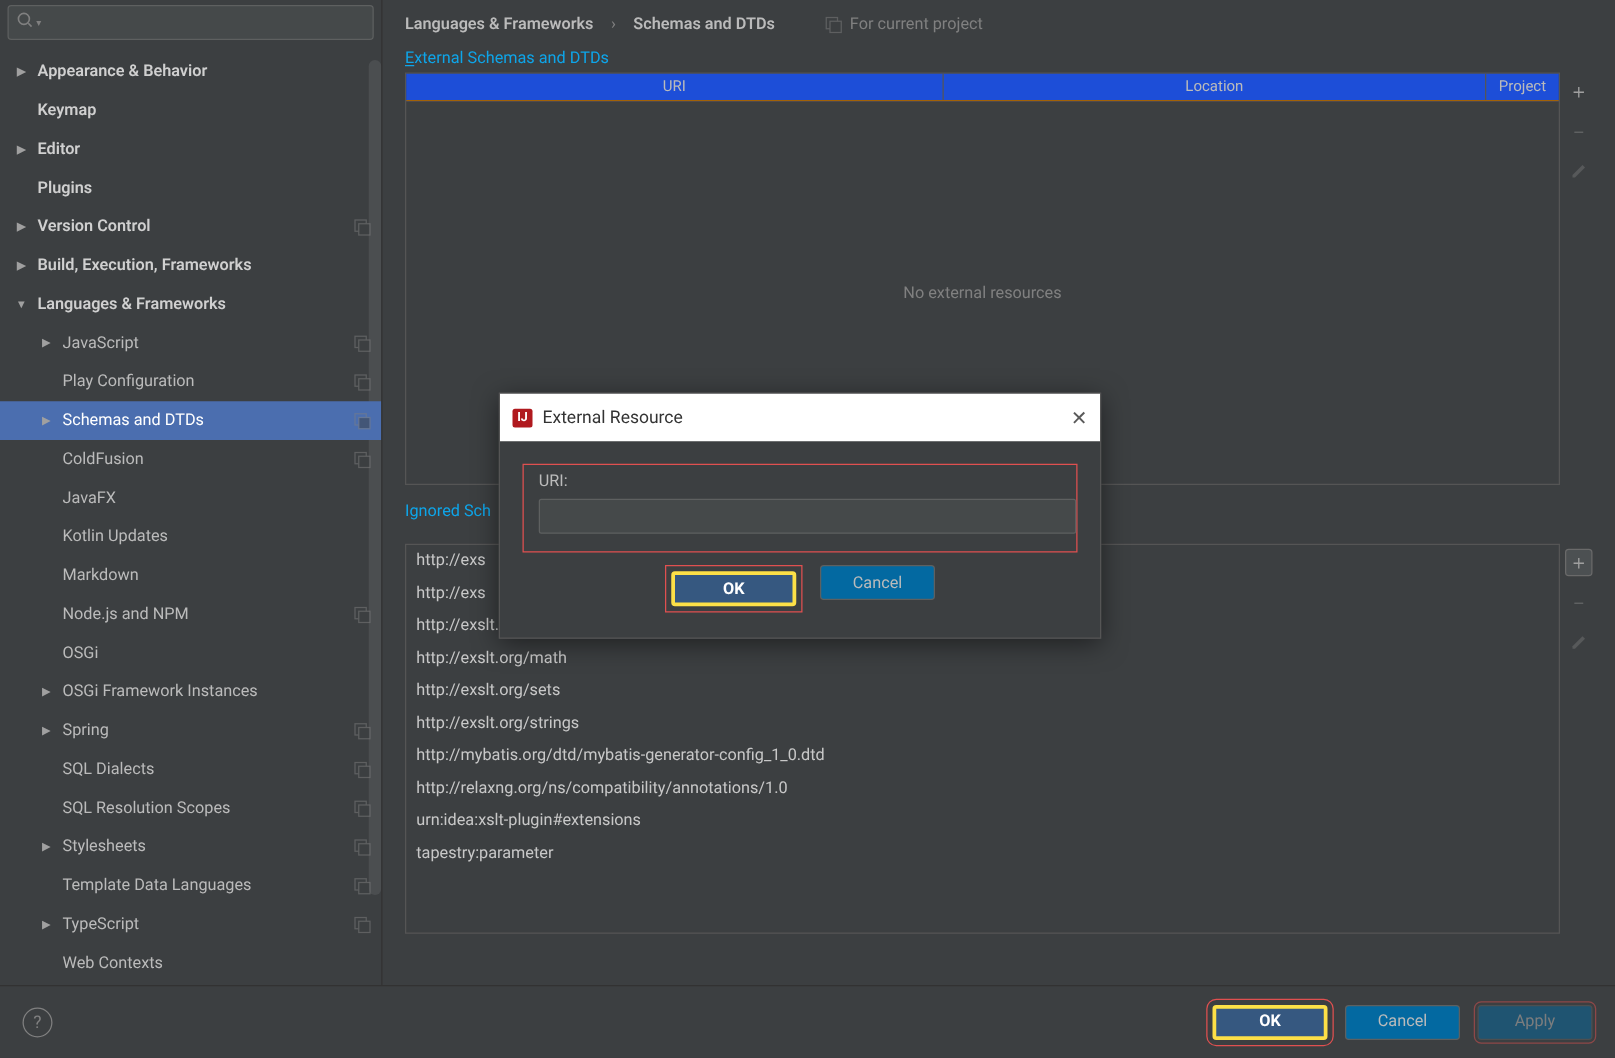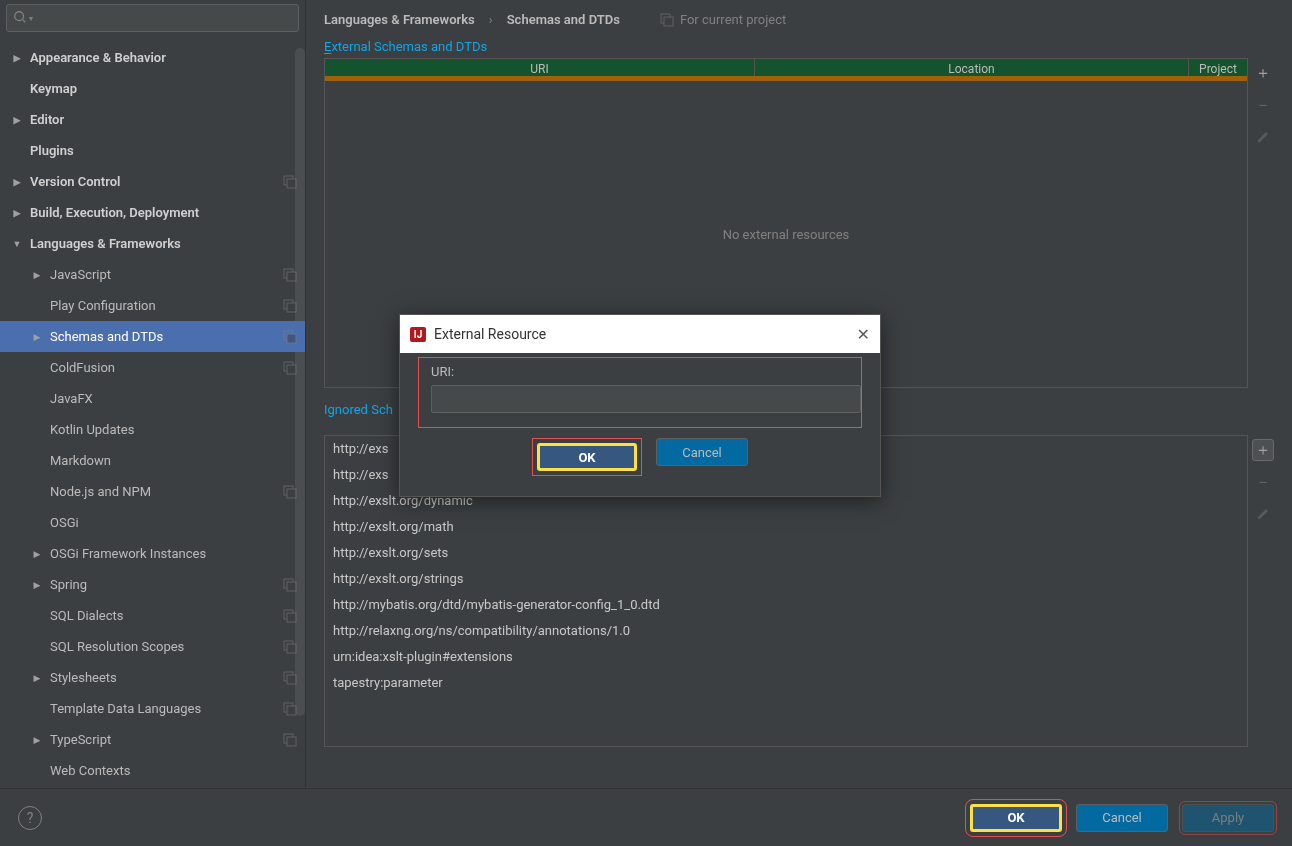--- a/index.html
+++ b/index.html
@@ -107,22 +107,22 @@
 .table-area {
   flex: 1;
   border: 1px solid #555555;
   background: #3c3f41;
   height: 330px;
   display: flex;
   flex-direction: column;
 }
 .table-header {
   display: flex;
-  background: #14532d;
-  border-bottom: 5px solid #a16207;
+  background: #1d4ed8;
+  border-bottom: 1px solid #a16207;
   height: 22px;
 }
 .th {
   text-align: center;
   color: #bbbbbb;
   font-size: 12px;
   padding: 3px 0;
   border-right: 1px solid #555555;
 }
 .th:last-child { border-right: none; }
@@ -237,21 +237,21 @@
   color: #fff;
   font-size: 10px;
   font-weight: bold;
 }
 .dialog-title .dialog-close {
   margin-left: auto;
   color: #5a5a5a;
   font-size: 16px;
   cursor: pointer;
 }
-.dialog-body { padding: 4px 18px 16px 18px; }
+.dialog-body { padding: 18px 18px 16px 18px; }
 .field-group {
   border: 1px solid #e05050;
   padding: 6px 12px 14px 12px;
 }
 .field-label { color: #bbbbbb; font-size: 13px; margin-bottom: 6px; display: block; }
 .field-input {
   width: 430px;
   height: 28px;
   background: #45494a;
   border: 1px solid #5e6060;
@@ -306,21 +306,21 @@
             <div class="tree-item bold">
               <span class="tree-arrow">▶</span>
               <span class="tree-label">Version Control</span>
               <span class="copy-icon"><svg viewBox="0 0 14 14">
                   <rect x="1" y="1" width="9" height="9" fill="none" stroke="#808080"></rect>
                   <rect x="4" y="4" width="9" height="9" fill="#3c3f41" stroke="#808080"></rect>
                 </svg></span>
             </div>
             <div class="tree-item bold">
               <span class="tree-arrow">▶</span>
-              <span class="tree-label">Build, Execution, Deployment</span>
+              <span class="tree-label">Build, Execution, Frameworks</span>
             </div>
             <div class="tree-item bold">
               <span class="tree-arrow">▼</span>
               <span class="tree-label">Languages &amp; Frameworks</span>
             </div>
             <div class="tree-item level1">
               <span class="tree-arrow">▶</span>
               <span class="tree-label">JavaScript</span>
               <span class="copy-icon"><svg viewBox="0 0 14 14">
                   <rect x="1" y="1" width="9" height="9" fill="none" stroke="#808080"></rect>

